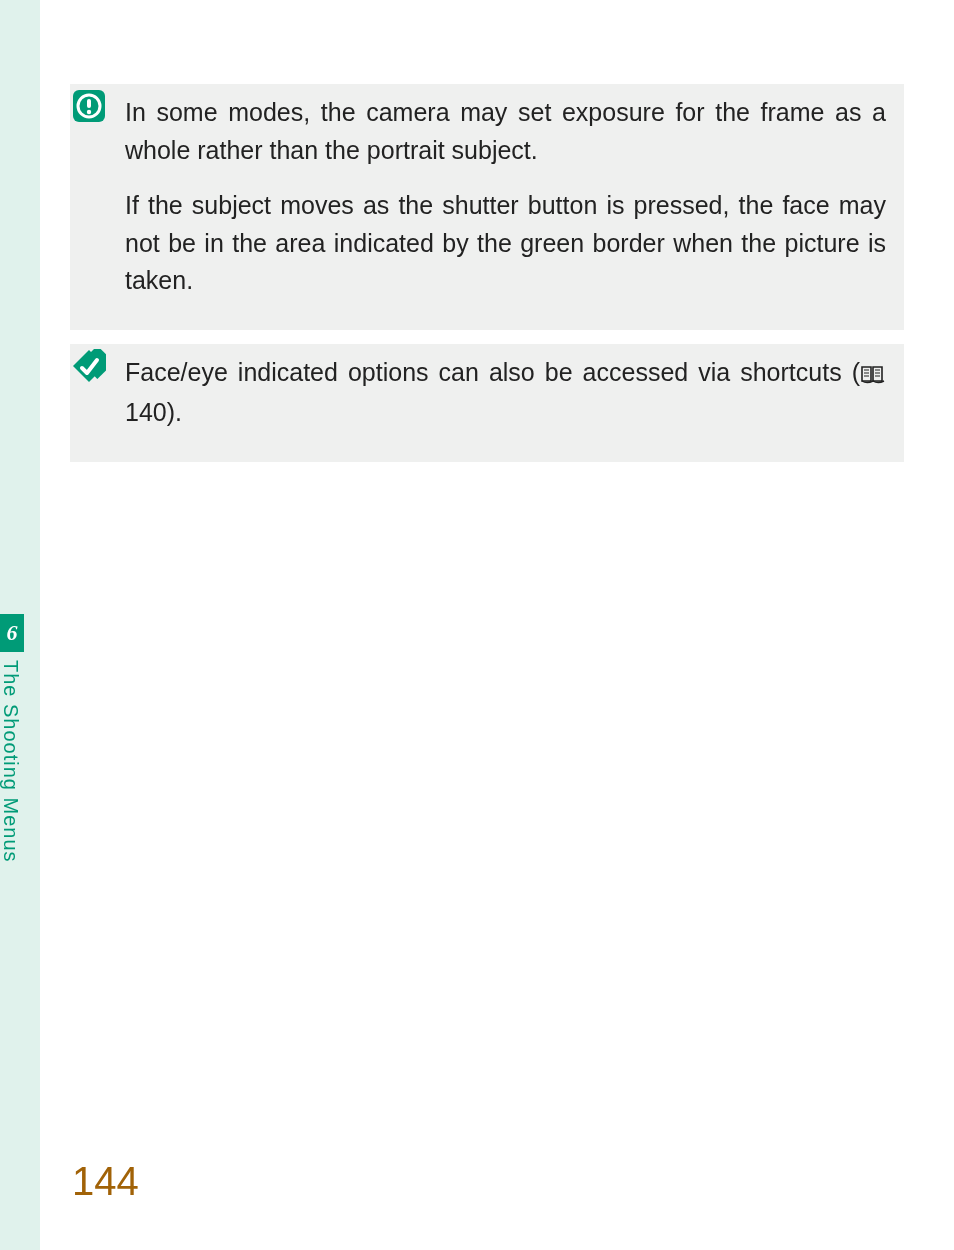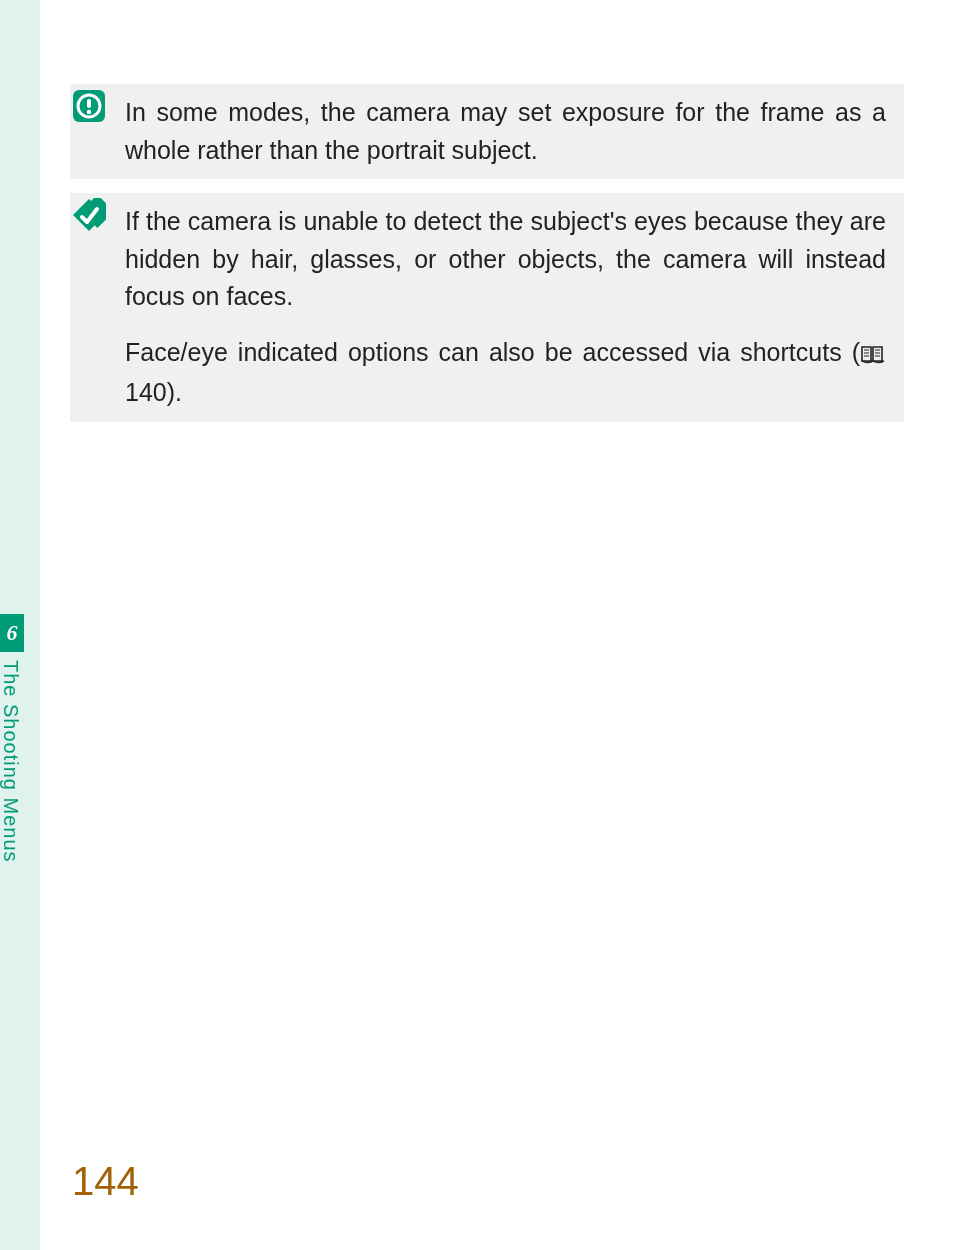--- a/index.html
+++ b/index.html
@@ -49,21 +49,21 @@
   }
   .content {
     position: absolute;
     left: 40px;
     top: 0;
     right: 0;
     padding: 84px 50px 0 30px;
   }
   .note-box {
     background: #eff0ef;
-    padding: 10px 18px 10px 55px;
+    padding: 10px 18px 30px 55px;
     position: relative;
     margin-bottom: 14px;
     font-size: 25px;
     line-height: 1.5;
     color: #222;
   }
   .note-box .icon {
     position: absolute;
     left: 2px;
     top: 5px;
@@ -106,32 +106,32 @@
   <div class="note-box">
     <span class="icon">
       <svg viewBox="0 0 34 34" width="34" height="34">
         <rect x="1" y="1" width="32" height="32" rx="6" ry="6" fill="#009b77"></rect>
         <circle cx="17" cy="17" r="11" fill="none" stroke="#ffffff" stroke-width="3"></circle>
         <rect x="15" y="10" width="4" height="9" rx="2" fill="#ffffff"></rect>
         <circle cx="17" cy="23" r="2.2" fill="#ffffff"></circle>
       </svg>
     </span>
     <p class="hyph">In some modes, the camera may set exposure for the frame as a whole rather than the portrait subject.</p>
+    <p class="hyph">If the subject moves as the shutter button is pressed, the face may not be in the area indicated by the green border when the picture is taken.</p>
   </div>
 
   <div class="note-box">
     <span class="icon">
       <svg viewBox="0 0 34 34" width="34" height="34">
         <rect x="17" y="-6.8" width="23.6" height="23.6" transform="rotate(45 17 5)" fill="#009b77"></rect>
         <rect x="0" y="0" width="34" height="34" fill="none"></rect>
         <polygon points="17,1 33,17 17,33 1,17" fill="#009b77"></polygon>
         <path d="M10 19 L15 24 L25 11" fill="none" stroke="#ffffff" stroke-width="4" stroke-linecap="round" stroke-linejoin="round"></path>
       </svg>
     </span>
-    <p class="hyph">If the camera is unable to detect the subject's eyes because they are hidden by hair, glasses, or other objects, the camera will instead focus on faces.</p>
     <p class="hyph">
       <span>Face/eye indicated options can also be accessed via shortcuts (</span><span class="ref-icon"><svg width="26" height="20" viewBox="0 0 26 20">
             <path d="M2 3 h9 v14 h-9 z M13 3 h9 v14 h-9 z" fill="none" stroke="#222" stroke-width="1.6"></path>
             <path d="M4 6 h5 M4 9 h5 M4 12 h5 M15 6 h5 M15 9 h5 M15 12 h5" stroke="#222" stroke-width="1.2"></path>
             <path d="M2 17 q5 3 11 0 q5 3 11 0" fill="none" stroke="#222" stroke-width="1.4"></path>
           </svg></span><span> 140).</span>
     </p>
   </div>
 
 </div>

